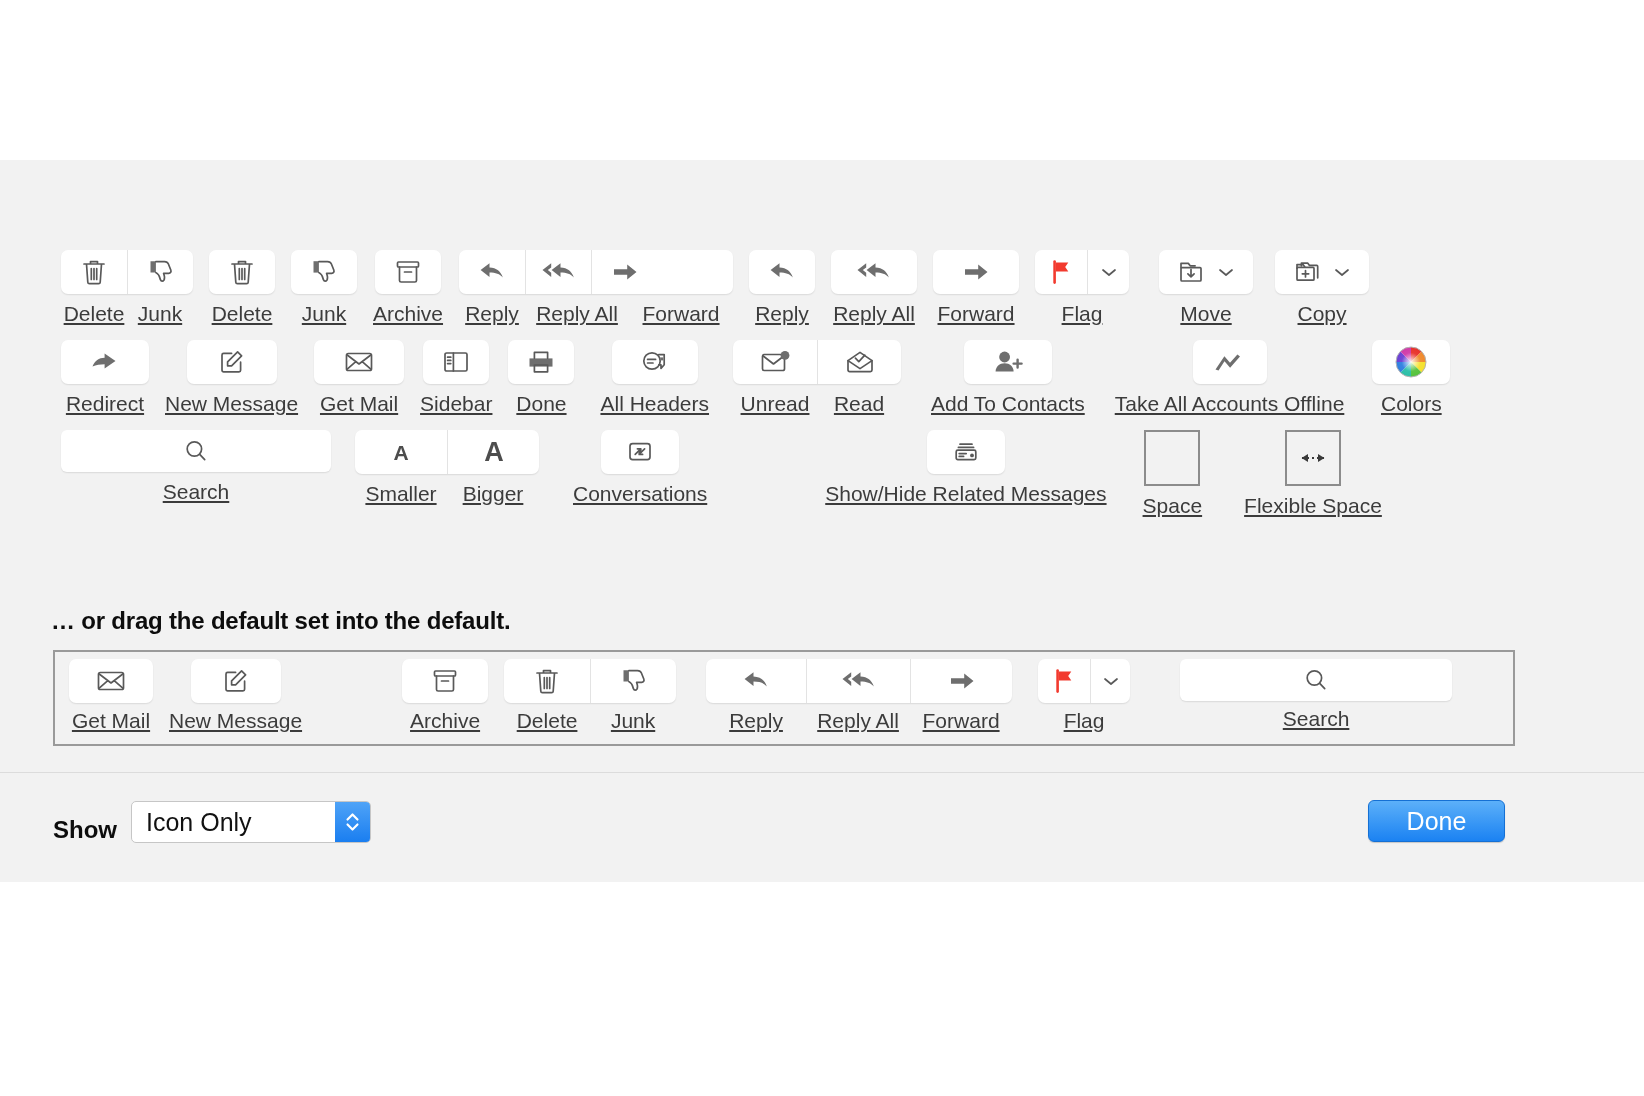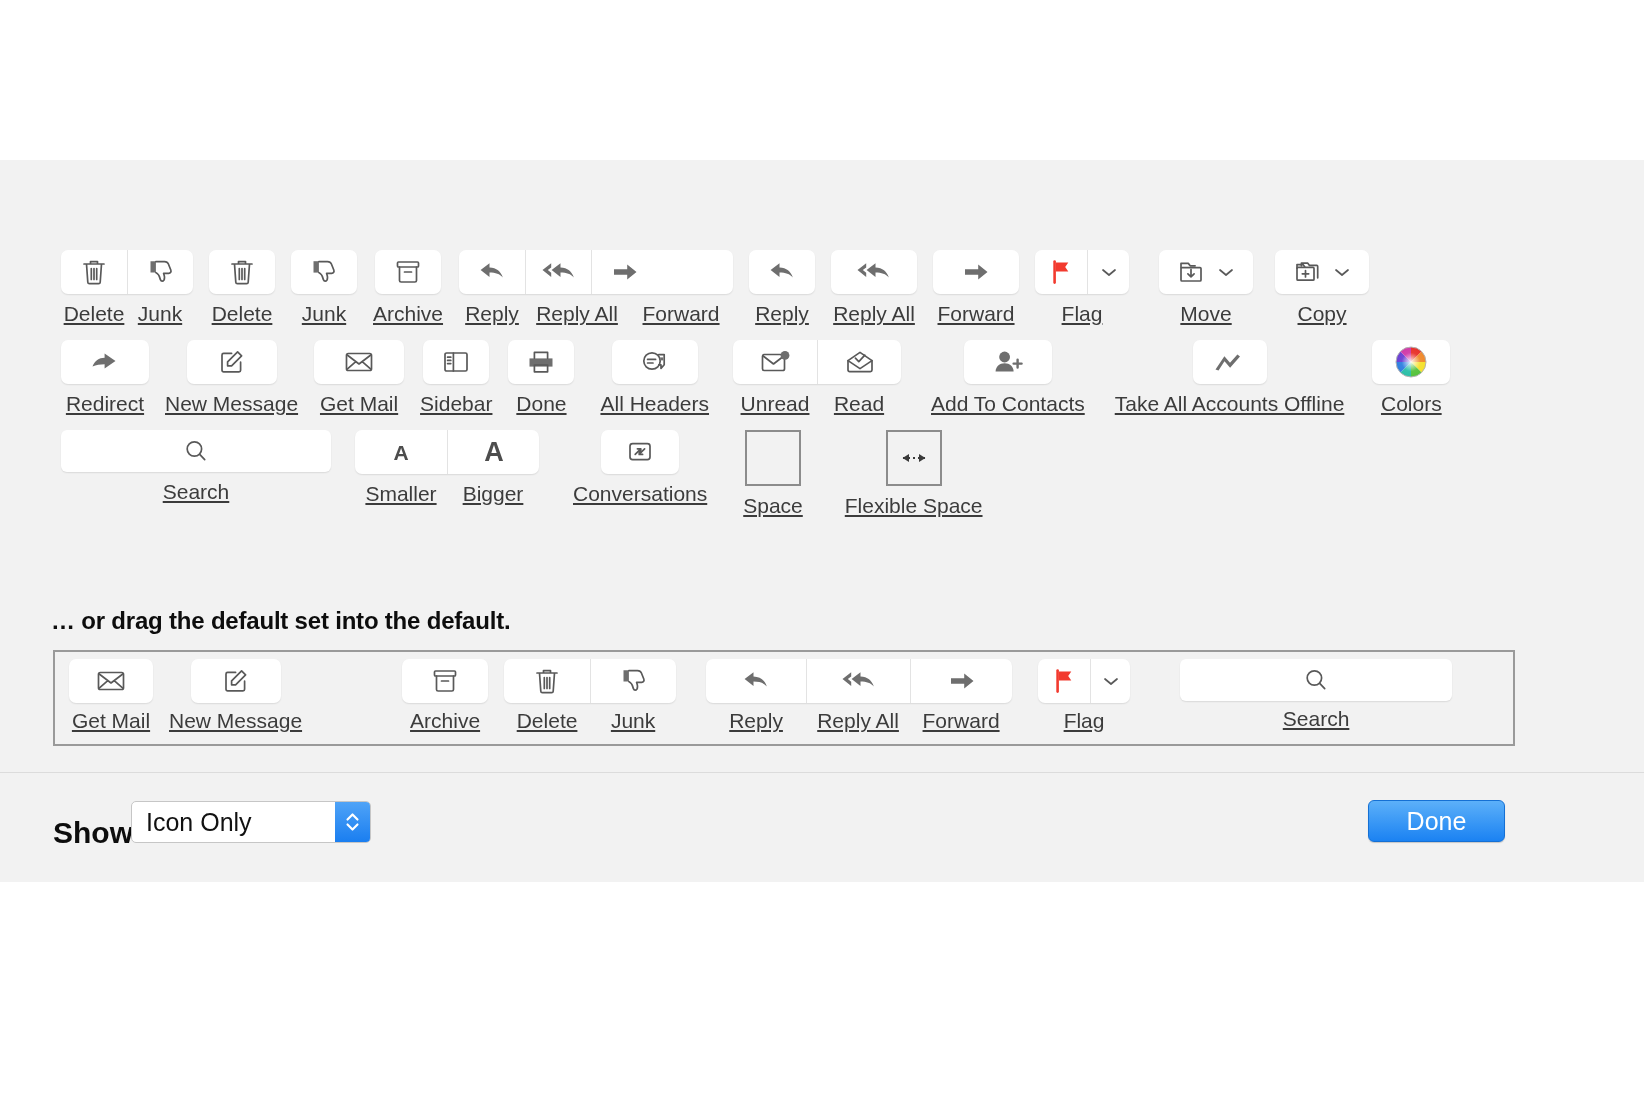--- a/index.html
+++ b/index.html
@@ -175,21 +175,21 @@
     width: 1644px;
     height: 110px;
     border-top: 1px solid #dcdcdc;
     background: #f2f2f2;
     box-sizing: border-box;
   }
   #show-label {
     position: absolute;
     left: 53px;
     top: 43px;
-    font-size: 30px;
+    font-size: 24px;
     font-weight: bold;
     color: #0d0d0d;
   }
   #show-popup {
     position: absolute;
     left: 131px;
     top: 28px;
     width: 240px;
     height: 42px;
     background: #ffffff;
@@ -571,20 +571,31 @@
         <div class="chip" style="min-width:78px">
           <svg width="28" height="26" viewBox="0 0 28 26">
             <rect class="ico" x="4" y="4.6" width="20" height="16" rx="2.6"></rect>
             <path class="ico" d="M9.2 15.4l5.6-5.6M11.4 9.8h3.4v3.4"></path>
             <path class="ico" d="M18.6 9.8l-5.2 5.2M16.6 15.4h-3.4V12"></path>
           </svg>
         </div>
         <div class="caption">Conversations</div>
       </div>
 
+      <div class="item" style="margin-left:110px">
+        <div class="chip" style="min-width:78px">
+          <svg width="30" height="28" viewBox="0 0 30 28">
+            <path class="ico" d="M9 6.2h12M7.4 9.4h15.2"></path>
+            <rect class="ico" x="5.2" y="12.2" width="19.6" height="9.4" rx="1.6"></rect>
+            <path class="ico" d="M8.2 15.6h7M8.2 18.4h4.4"></path>
+            <circle cx="21" cy="17.4" r="1.9" fill="#595959"></circle>
+          </svg>
+        </div>
+        <div class="caption">Show/Hide Related Messages</div>
+      </div>
 
       <div class="item" style="margin-left:28px">
         <div class="square"></div>
         <div class="caption">Space</div>
       </div>
 
       <div class="item" style="margin-left:34px">
         <div class="square">
           <svg width="48" height="16" viewBox="0 0 48 16">
             <path d="M13 8h22" stroke="#3a3a3a" stroke-width="1.8" stroke-dasharray="2 3" fill="none"></path>

